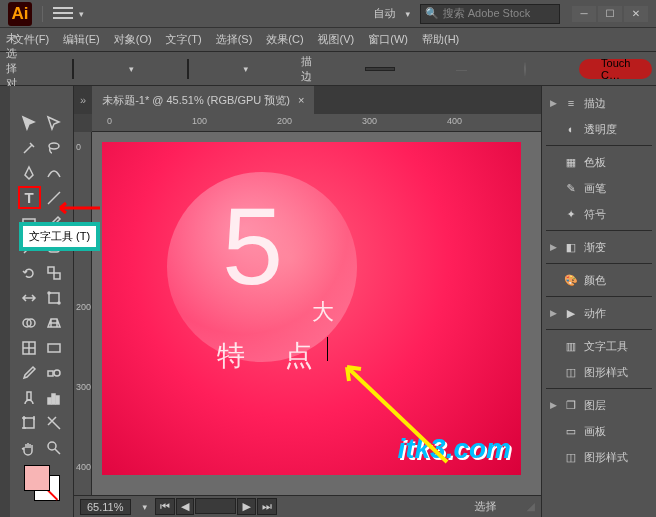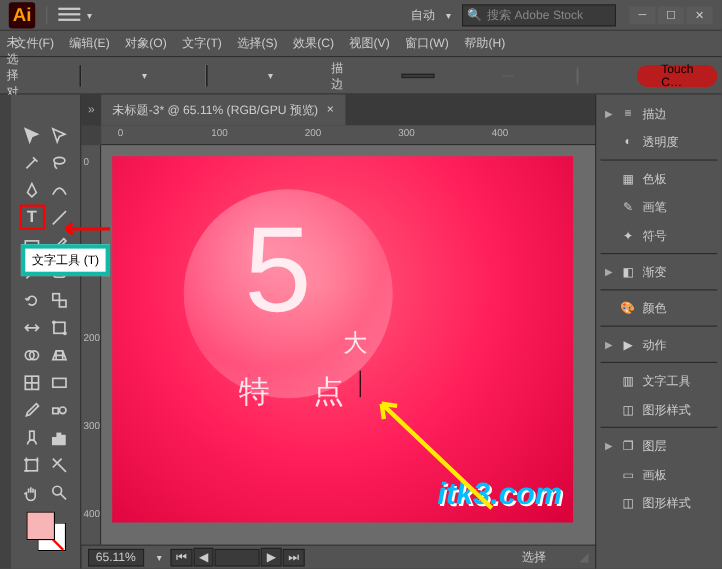--- a/index.html
+++ b/index.html
@@ -282,21 +282,21 @@
   <div class="tooltip">文字工具 (T)</div>
 
   <svg class="red-arrow" width="50" height="20">
       <path d="M48 10 L8 10 M8 10 l6 -5 M8 10 l6 5" stroke="#ff0000" stroke-width="3" fill="none"></path>
     </svg>
 
   <div class="doc-area">
     <div class="tab-bar">
       <span class="dbl-chev">»</span>
       <div class="tab">
-        <span>未标题-3* @ 65.11% (RGB/GPU 预览)</span>
+        <span>未标题-1* @ 45.51% (RGB/GPU 预览)</span>
         <span class="tab-close">×</span>
       </div>
     </div>
     <div class="ruler-h">
       <span class="ruler-tick" style="left:15px">0</span>
       <span class="ruler-tick" style="left:100px">100</span>
       <span class="ruler-tick" style="left:185px">200</span>
       <span class="ruler-tick" style="left:270px">300</span>
       <span class="ruler-tick" style="left:355px">400</span>
     </div>

